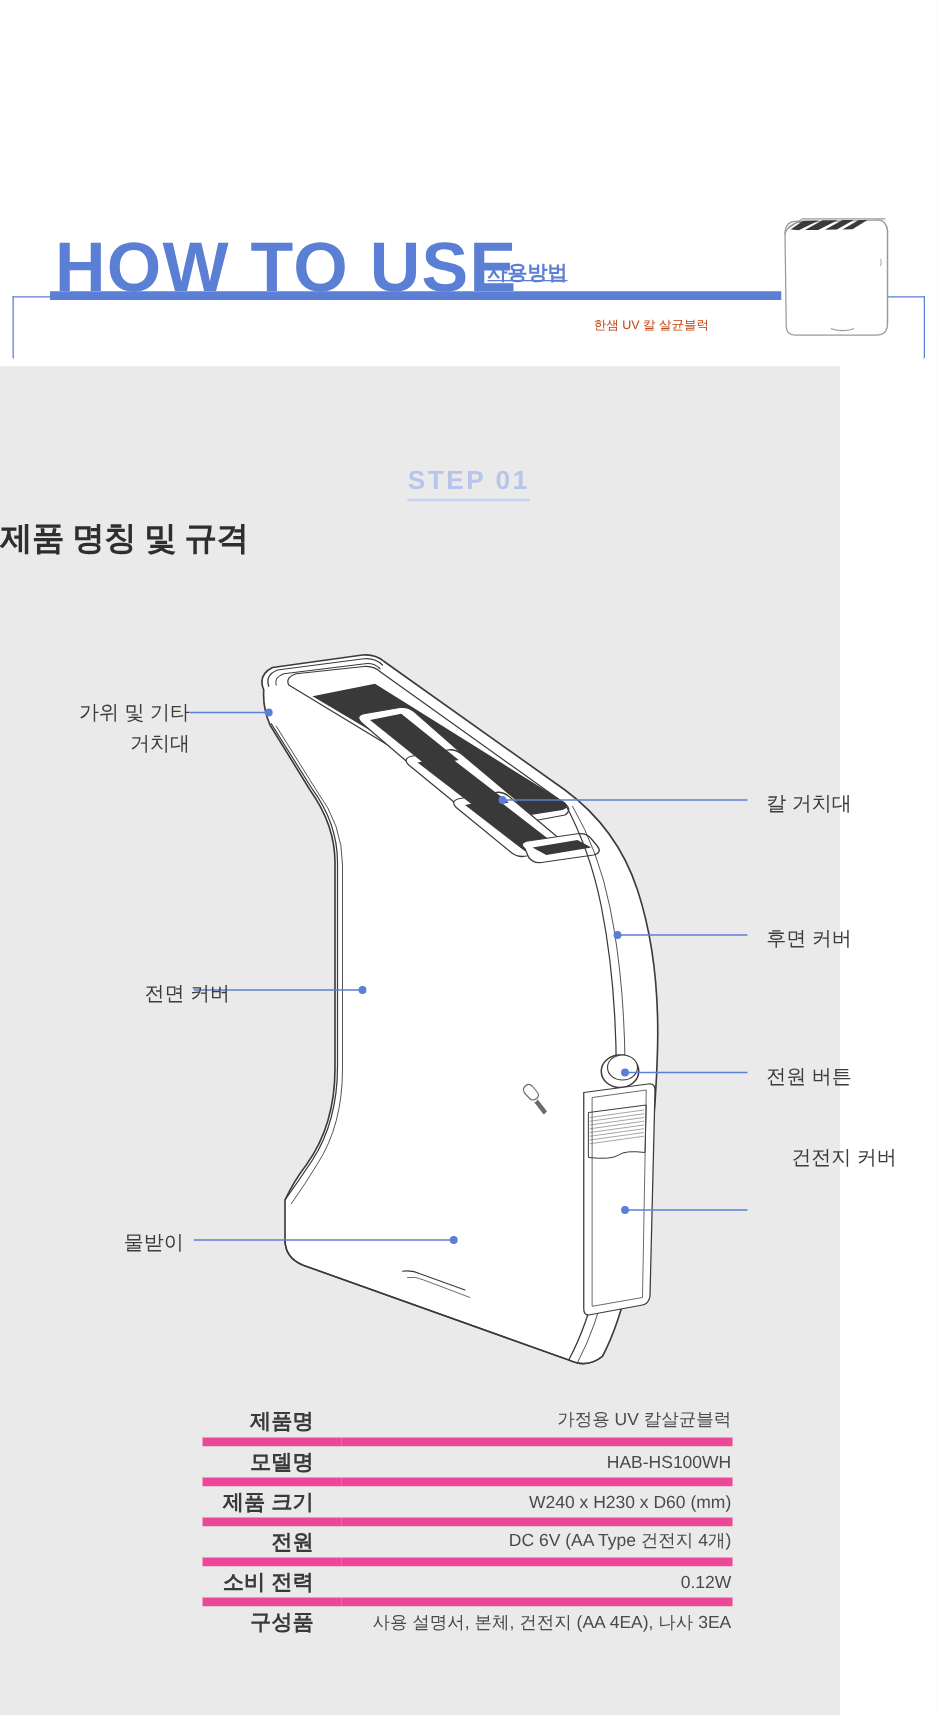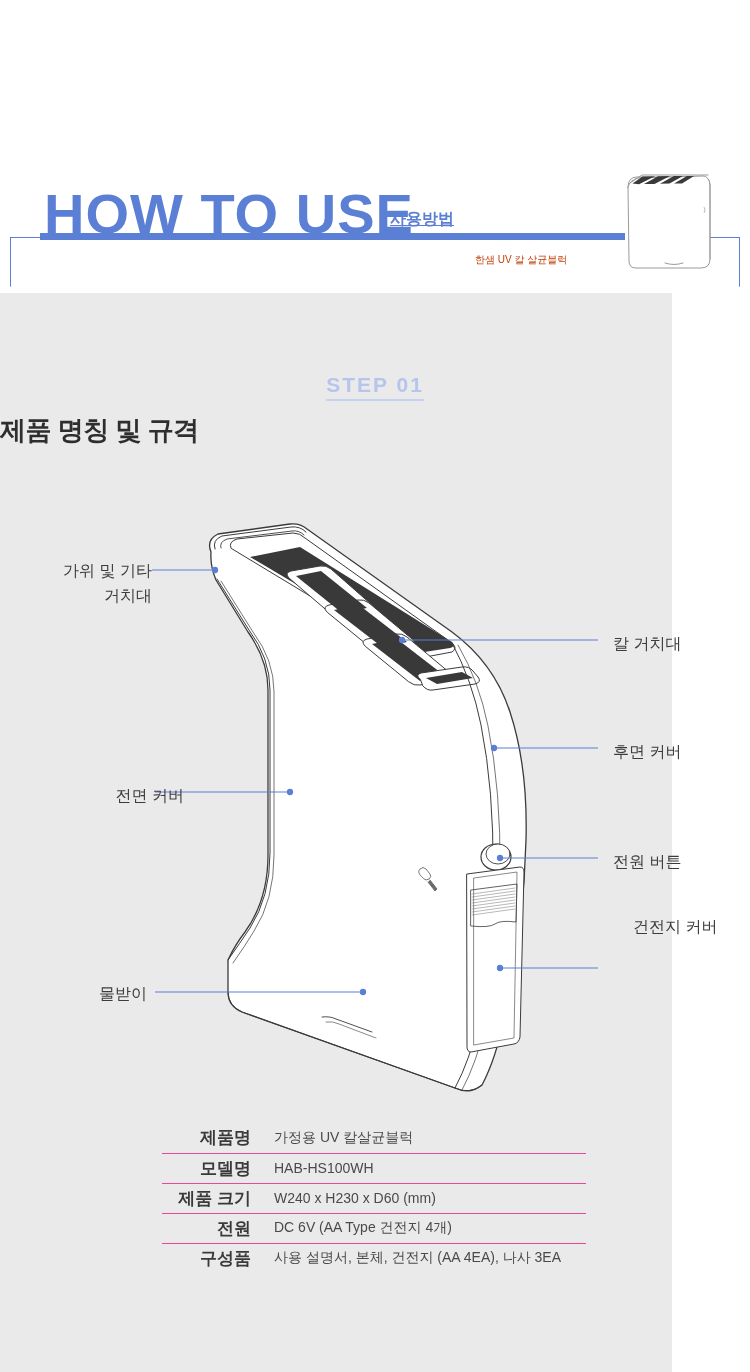--- a/index.html
+++ b/index.html
@@ -173,33 +173,33 @@
     position: absolute;
     left: 162px;
     top: 1123px;
     width: 424px;
     border-collapse: collapse;
   }
   .spec-table tr {
     height: 30px;
   }
   .spec-table tr + tr td {
-    border-top: 1px solid #ec4899;
+    border-top: 7px solid #ec4899;
   }
   .spec-table td.k {
     width: 88px;
     text-align: right;
     padding-right: 22px;
     font-size: 17px;
     font-weight: bold;
     color: #3a3a3a;
     white-space: nowrap;
   }
   .spec-table td.v {
-    text-align: left;
+    text-align: right;
     font-size: 14px;
     color: #4a4a4a;
     white-space: nowrap;
   }
 </style>
 </head>
 <body>
 
 <div class="page">
 
@@ -370,19 +370,23 @@
       </tr>
       <tr>
         <td class="k">제품 크기</td>
         <td class="v">W240 x H230 x D60 (mm)</td>
       </tr>
       <tr>
         <td class="k">전원</td>
         <td class="v">DC 6V (AA Type 건전지 4개)</td>
       </tr>
       <tr>
+        <td class="k">소비 전력</td>
+        <td class="v">0.12W</td>
+      </tr>
+      <tr>
         <td class="k">구성품</td>
         <td class="v">사용 설명서, 본체, 건전지 (AA 4EA), 나사 3EA</td>
       </tr>
     </tbody>
   </table>
 
 </div>
 
 </body></html>

